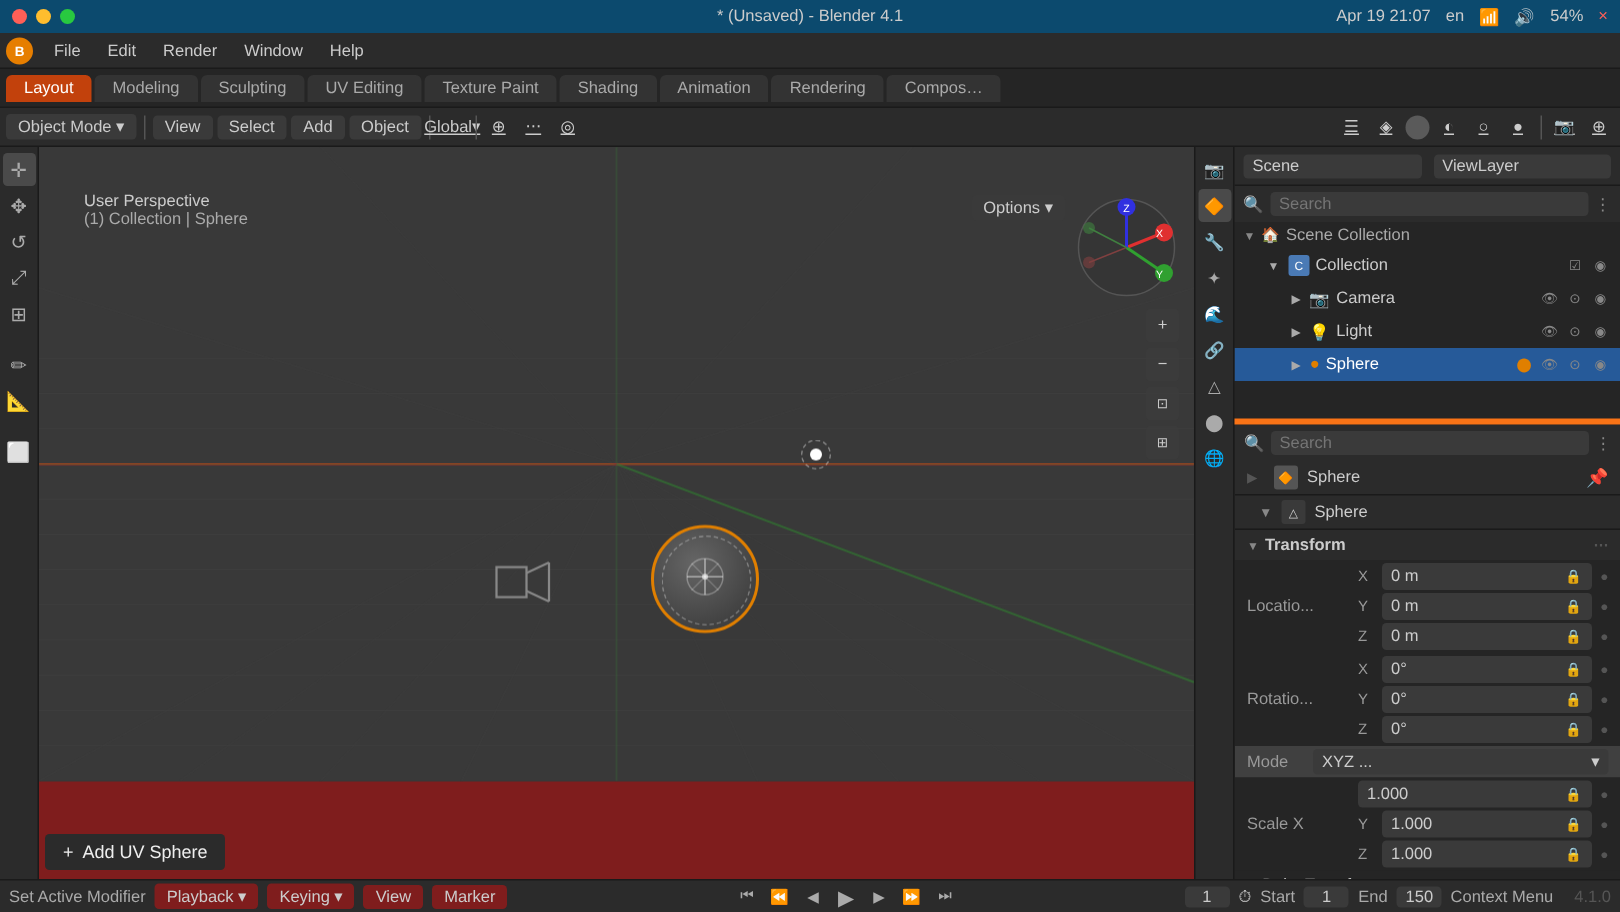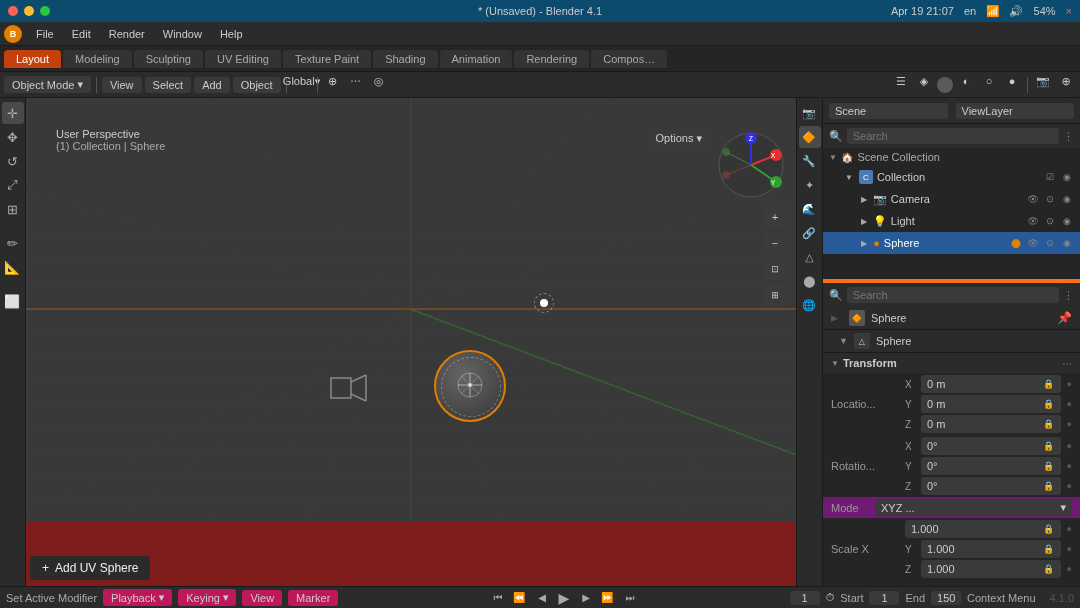--- a/index.html
+++ b/index.html
@@ -480,21 +480,21 @@
       justify-content: space-between;
       height: 18px;
     }
     .lock-icon { color: #555; font-size: 9px; }
 
     .mode-row {
       display: flex;
       align-items: center;
       padding: 2px 8px;
       gap: 4px;
-      background: #701a75;
+      background: #404040;
     }
     .mode-label { color: #999; font-size: 11px; width: 40px; }
     .mode-select {
       flex: 1;
       background: #3a3a3a;
       border-radius: 3px;
       padding: 2px 6px;
       font-size: 11px;
       color: #ccc;
       display: flex;
@@ -536,21 +536,21 @@
       height: 22px;
       background: #2b2b2b;
       display: flex;
       align-items: center;
       padding: 0 6px;
       gap: 6px;
       border-top: 1px solid #1a1a1a;
     }
     .bottom-btn {
       padding: 2px 8px;
-      background: #be185d;
+      background: #7f1d1d;
       border-radius: 3px;
       font-size: 11px;
       color: #ccc;
       cursor: pointer;
       display: flex;
       align-items: center;
       gap: 3px;
     }
     .tl-btn {
       width: 18px;
@@ -570,26 +570,27 @@
       color: #ccc;
       width: 30px;
       text-align: center;
     }
 
     
     .vp-icon-btn {
       width: 20px;
       height: 20px;
       display: flex;
-      align-items: flex-start;
+      align-items: center;
       justify-content: center;
       border-radius: 3px;
       cursor: pointer;
       color: #ccc;
       font-size: 11px;
+      text-decoration: underline;
     }
 
     
     .viewport-bg {
       position: absolute;
       top: 0; left: 0; right: 0; bottom: 0;
       background: #393939;
     }
     .psi-btn {
       width: 22px;

